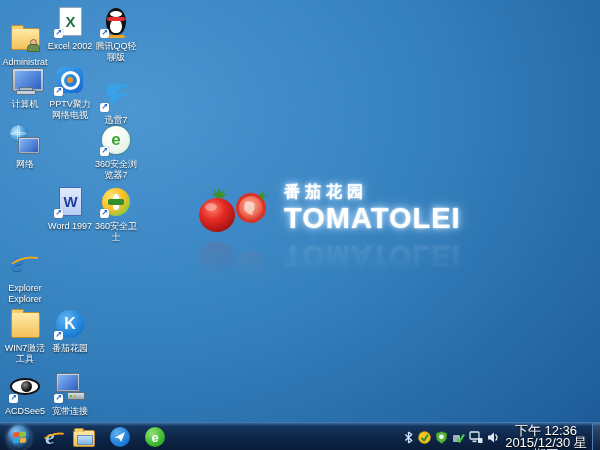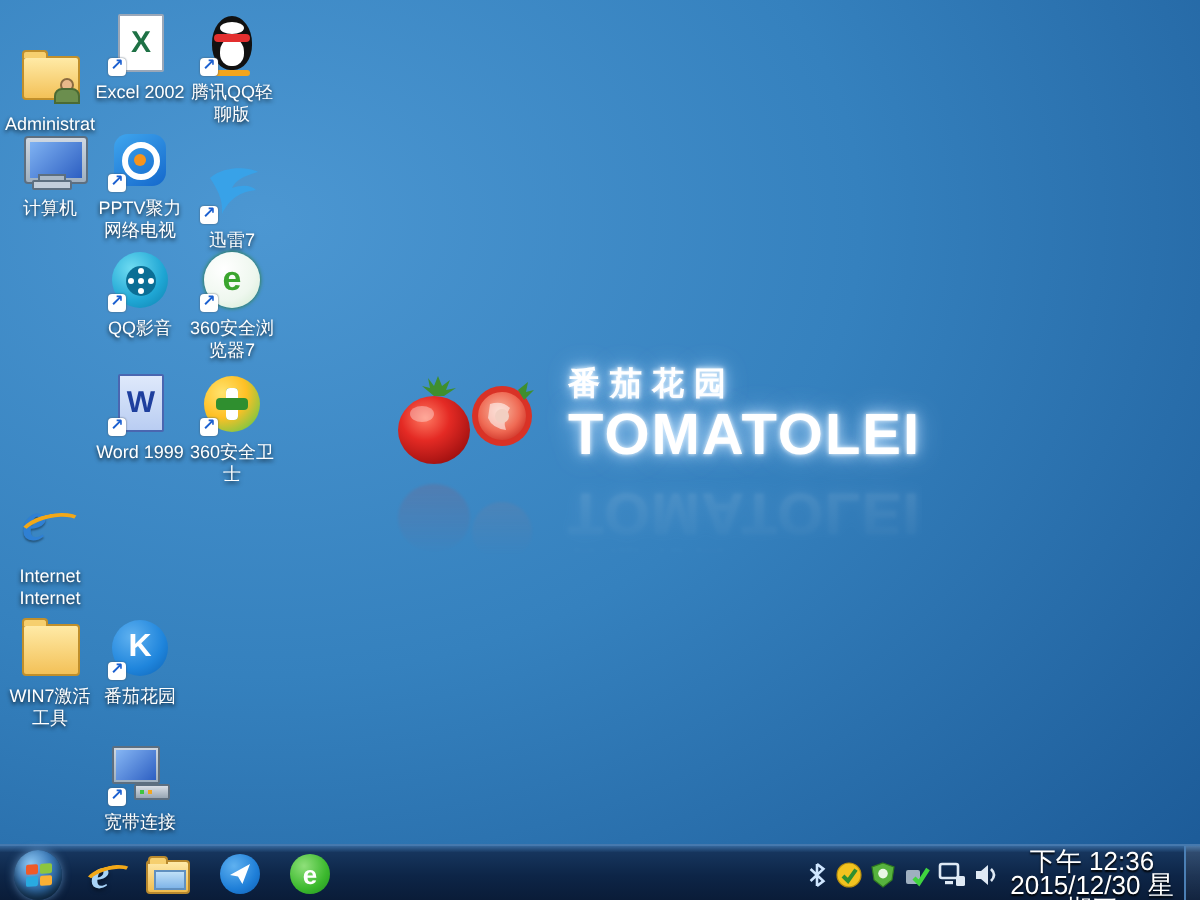--- a/index.html
+++ b/index.html
@@ -198,91 +198,98 @@
   <div class="cell" style="left:93px;top:80px;">
     <div class="ic">
         <svg class="svg32" viewBox="0 0 32 32">
           <path d="M5 9 C13 2 26 4 29 6 C22 8 18 10 16 14 C22 12 26 13 28 15 C20 16 15 19 11 27 C11.5 20 9 15 5 9 Z" fill="#38a2e8"></path>
         </svg>
         <span class="sc"></span>
       </div>
     <div class="lbl">迅雷7</div>
   </div>
 
-
-  <div class="cell" style="left:47px;top:124px;">
-    <div class="ic">
-        <div class="round r-qqplayer">
-          <div class="reel"></div>
-        </div>
-        <span class="sc"></span>
-      </div>
-    <div class="lbl">QQ影音</div>
-  </div>
+  <div class="cell" style="left:2px;top:124px;">
+    <div class="ic">
+        <div class="globe"></div>
+        <div class="mini-mon">
+          <div class="scr"></div>
+        </div>
+      </div>
+    <div class="lbl">网络</div>
+  </div>
+
 
   <div class="cell" style="left:93px;top:124px;">
     <div class="ic">
         <div class="round r-360b">
           <span class="g-e">e</span>
         </div>
         <span class="sc"></span>
       </div>
     <div class="lbl">360安全浏览器7</div>
   </div>
 
 
   <div class="cell" style="left:47px;top:186px;">
     <div class="ic">
         <div class="sheet word-sheet">
           <span class="w-glyph">W</span>
         </div>
         <span class="sc"></span>
       </div>
-    <div class="lbl">Word 1999</div>
+    <div class="lbl">Word 1997</div>
   </div>
 
   <div class="cell" style="left:93px;top:186px;">
     <div class="ic">
         <div class="round r-safe">
           <div class="plus">
             <i></i>
             <em></em>
           </div>
         </div>
         <span class="sc"></span>
       </div>
     <div class="lbl">360安全卫士</div>
   </div>
 
   <div class="cell" style="left:2px;top:248px;">
     <div class="ic">
         <span class="ie-e">e</span>
         <div class="ie-ring"></div>
       </div>
-    <div class="lbl">Internet Internet</div>
+    <div class="lbl">Explorer Explorer</div>
   </div>
 
 
   <div class="cell" style="left:2px;top:308px;">
     <div class="ic">
         <div class="folder" style="height:24px;top:4px;"></div>
       </div>
     <div class="lbl">WIN7激活工具</div>
   </div>
 
   <div class="cell" style="left:47px;top:308px;">
     <div class="ic">
         <div class="round r-kugou">
           <span>K</span>
         </div>
         <span class="sc"></span>
       </div>
     <div class="lbl">番茄花园</div>
   </div>
 
+  <div class="cell" style="left:2px;top:371px;">
+    <div class="ic">
+        <div class="eye"></div>
+        <span class="sc"></span>
+      </div>
+    <div class="lbl">ACDSee5</div>
+  </div>
 
   <div class="cell" style="left:47px;top:371px;">
     <div class="ic">
         <div class="bb-mon">
           <div class="scr"></div>
         </div>
         <div class="bb-modem"></div>
         <span class="sc"></span>
       </div>
     <div class="lbl">宽带连接</div>

